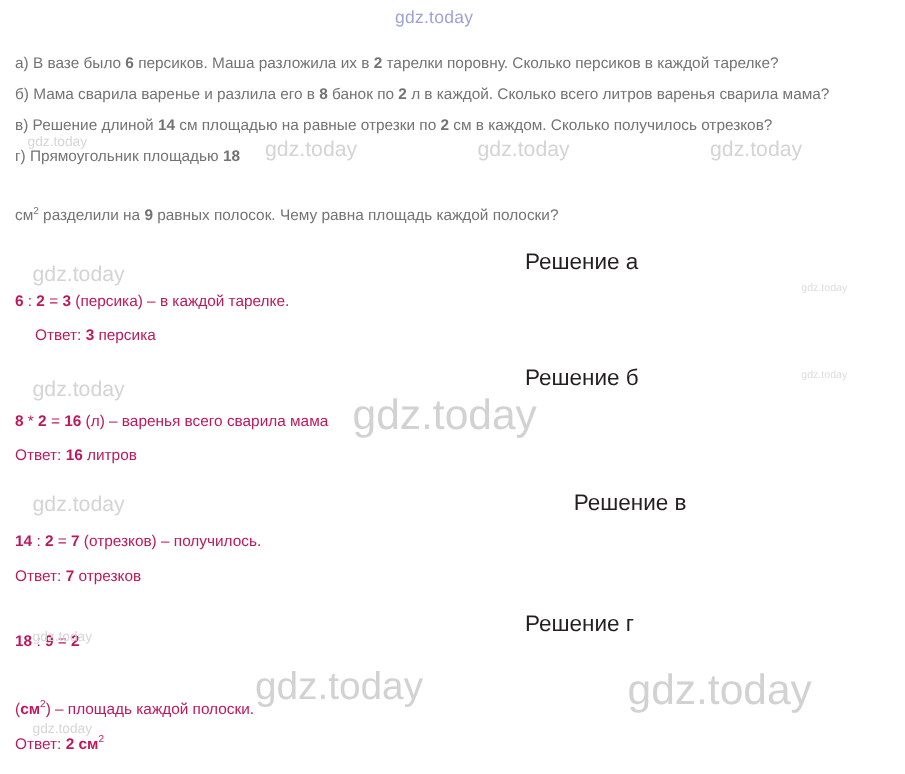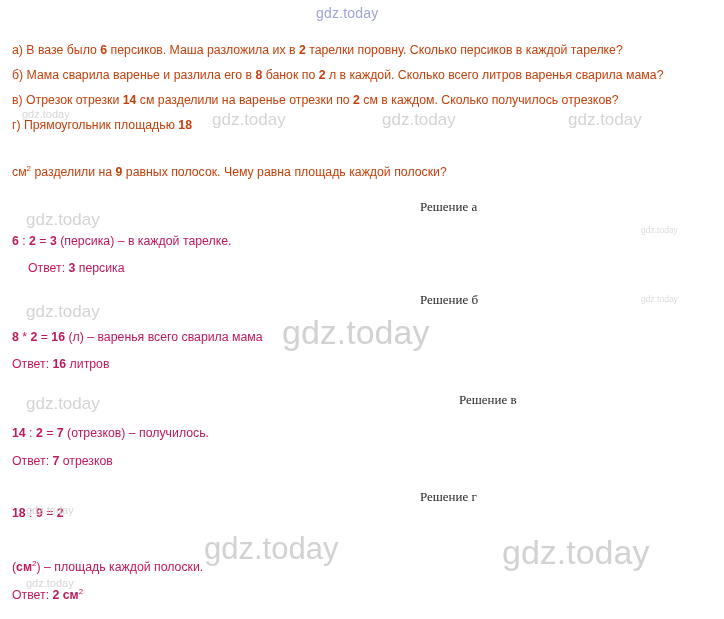--- a/index.html
+++ b/index.html
@@ -36,38 +36,38 @@
   
   .problems {
     position: absolute;
     left: 12px;
     top: 38px;
     width: 700px;
   }
   .prob-line {
     font-size: 12.3px;
     line-height: 25px;
-    color: #c2410c;
+    color: #737373;
     white-space: nowrap;
   }
   .prob-line b {
     font-weight: bold;
   }
   .sup {
     font-size: 8px;
     vertical-align: super;
     line-height: 0;
   }
 
   
   .sol-head {
     position: absolute;
-    font-size: 13px;
+    font-size: 18px;
     color: #231f20;
-    font-family: Liberation Serif, serif;
+    font-family: Liberation Sans, sans-serif;
   }
   .sol-line {
     position: absolute;
     font-size: 12.3px;
     color: #be185d;
     white-space: nowrap;
   }
   .sol-line b { font-weight: bold; }
 
   
@@ -89,21 +89,21 @@
 
 <div class="page">
 
   <div class="top-logo">
     <span>gdz.today</span>
   </div>
 
   <div class="problems">
     <div class="prob-line" id="p0"><span>а) В вазе было </span><b>6</b><span> персиков. Маша разложила их в </span><b>2</b><span> тарелки поровну. Сколько персиков в каждой тарелке?</span></div>
     <div class="prob-line" id="p1"><span>б) Мама сварила варенье и разлила его в </span><b>8</b><span> банок по </span><b>2</b><span> л в каждой. Сколько всего литров варенья сварила мама?</span></div>
-    <div class="prob-line" id="p2"><span>в) Отрезок отрезки </span><b>14</b><span> см разделили на варенье отрезки по </span><b>2</b><span> см в каждом. Сколько получилось отрезков?</span></div>
+    <div class="prob-line" id="p2"><span>в) Решение длиной </span><b>14</b><span> см площадью на равные отрезки по </span><b>2</b><span> см в каждом. Сколько получилось отрезков?</span></div>
     <div class="prob-line" id="p3"><span>г) Прямоугольник площадью </span><b>18</b></div>
     <div class="prob-line" style="margin-top:22px;" id="p4"><span>см</span><span class="sup">2</span><span> разделили на </span><b>9</b><span> равных полосок. Чему равна площадь каждой полоски?</span></div>
   </div>
 
   <div class="sol-head" style="left:420px; top:199px;">Решение а</div>
   <div class="sol-line" style="left:12px; top:234px;" id="s0c"><b>6</b><span> : </span><b>2</b><span> = </span><b>3</b><span> (персика) – в каждой тарелке.</span></div>
   <div class="sol-line" style="left:28px; top:261px;" id="s0a"><span>Ответ: </span><b>3</b><span> персика</span></div>
 
   <div class="sol-head" style="left:420px; top:292px;">Решение б</div>
   <div class="sol-line" style="left:12px; top:330px;" id="s1c"><b>8</b><span> * </span><b>2</b><span> = </span><b>16</b><span> (л) – варенья всего сварила мама</span></div>

